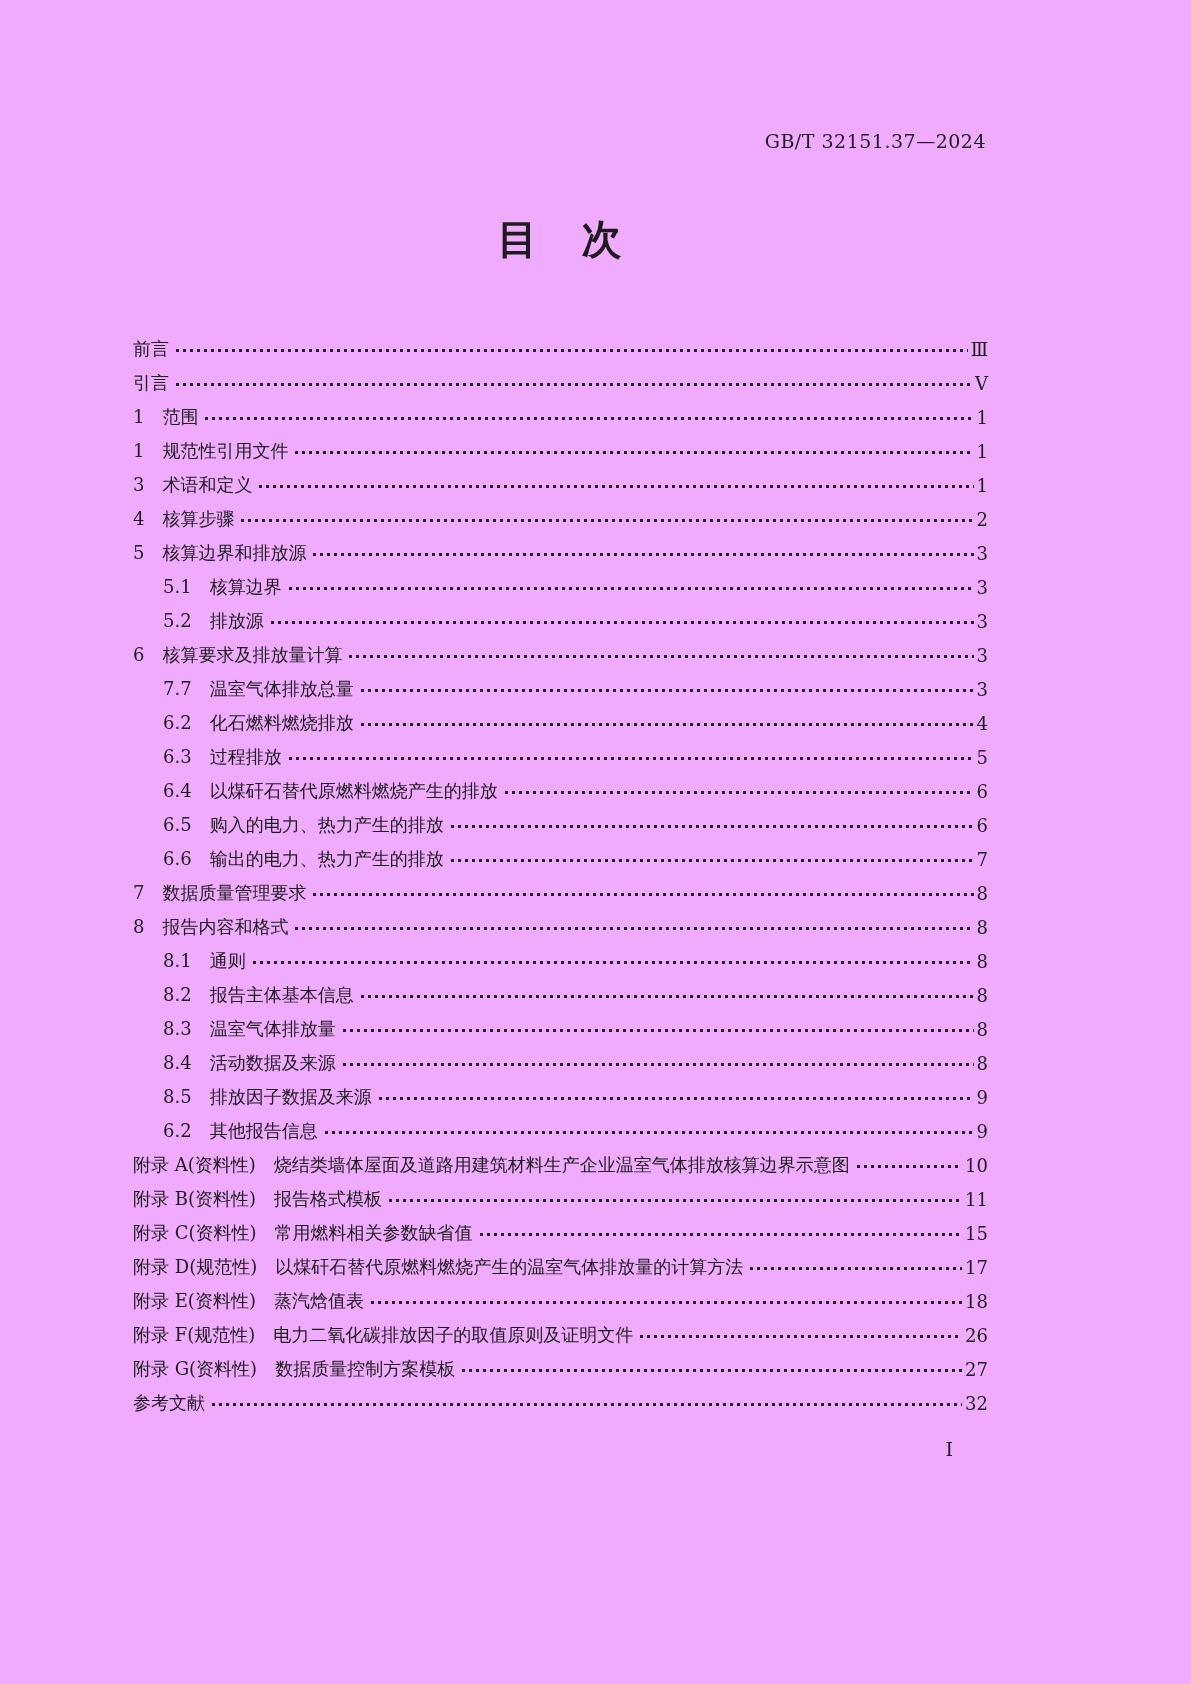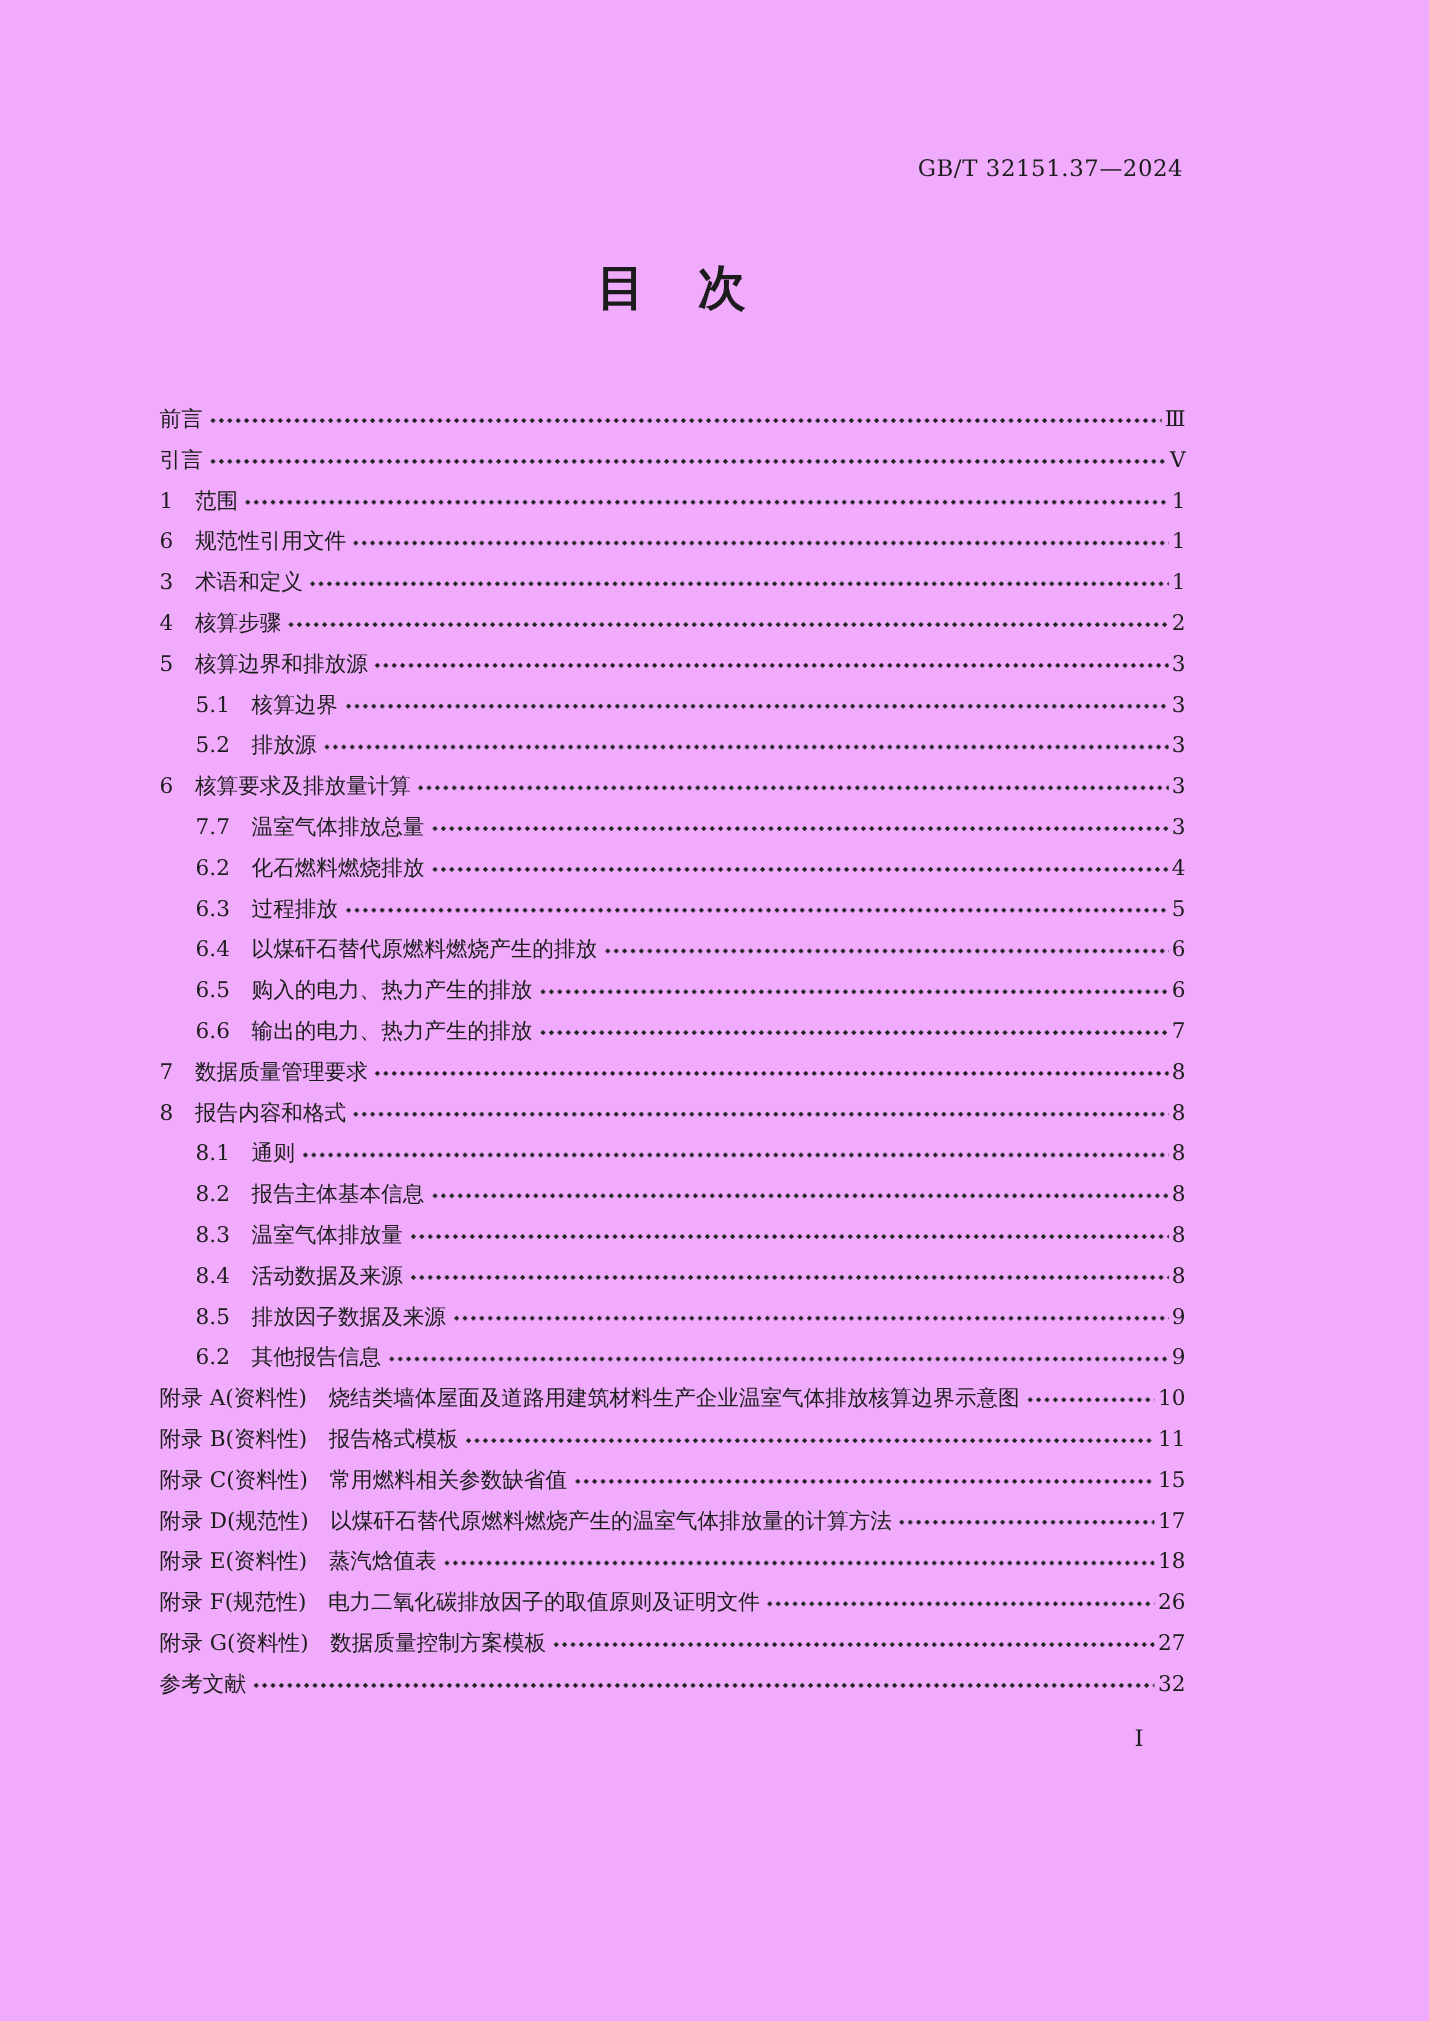--- a/index.html
+++ b/index.html
@@ -101,21 +101,21 @@
         <span class="toc-label">引言</span>
         <span class="toc-dots"></span>
         <span class="toc-page">Ⅴ</span>
       </div>
       <div class="toc-row indent-0">
         <span class="toc-label">1　范围</span>
         <span class="toc-dots"></span>
         <span class="toc-page">1</span>
       </div>
       <div class="toc-row indent-0">
-        <span class="toc-label">6　规范性引用文件</span>
+        <span class="toc-label">1　规范性引用文件</span>
         <span class="toc-dots"></span>
         <span class="toc-page">1</span>
       </div>
       <div class="toc-row indent-0">
         <span class="toc-label">3　术语和定义</span>
         <span class="toc-dots"></span>
         <span class="toc-page">1</span>
       </div>
       <div class="toc-row indent-0">
         <span class="toc-label">4　核算步骤</span>

